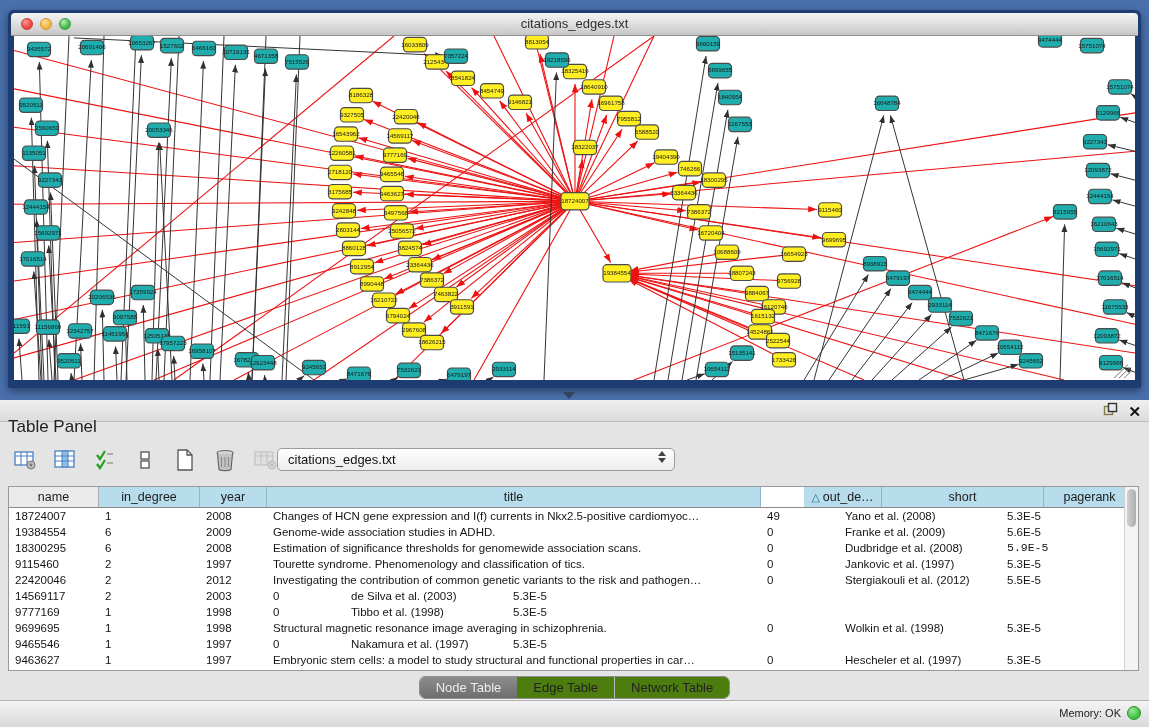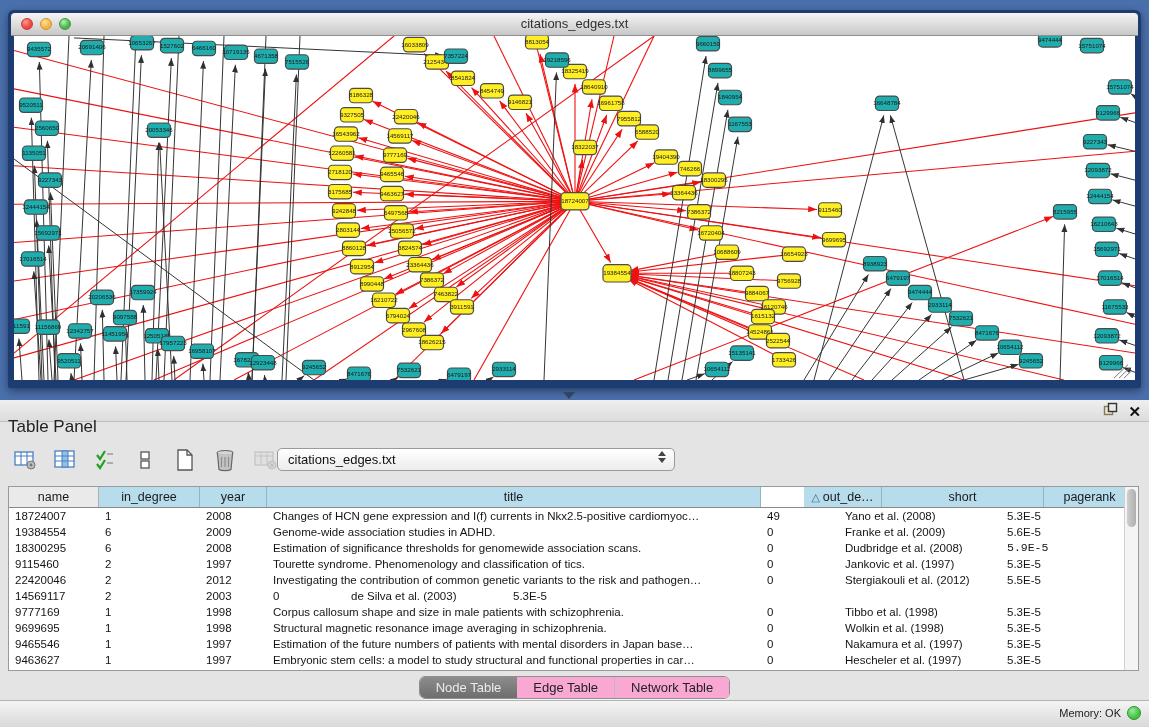--- a/index.html
+++ b/index.html
@@ -53,21 +53,21 @@
   .th .tri{color:#2a6a8a;font-size:11px;margin-right:3px;}
   .trow{display:flex;height:16px;}
   .td{box-sizing:border-box;height:16px;line-height:16px;font-size:11.5px;color:#141414;
       padding-left:6px;overflow:hidden;white-space:nowrap;text-overflow:ellipsis;}
   .vscroll{position:absolute;right:0;top:0;width:13px;bottom:0;background:#f4f4f4;border-left:1px solid #d0d0d0;}
   .vthumb{position:absolute;left:2px;top:2px;width:9px;height:38px;border-radius:5px;
           background:linear-gradient(90deg,#cfcfcf,#aeaeae);}
   .tabsrow{position:absolute;left:0;right:0;top:276px;height:24px;display:flex;justify-content:center;}
   .seg{display:flex;height:21px;border:1px solid #8f8f8f;border-radius:6px;overflow:hidden;background:#fff;
        box-shadow:0 1px 1px rgba(255,255,255,.7);}
-  .segbtn{padding:0 16px;font-size:13px;line-height:21px;color:#222;background:#f9a8d4;}
+  .segbtn{padding:0 16px;font-size:13px;line-height:21px;color:#222;background:#4d7c0f;}
   .segbtn.sel{background:linear-gradient(#8c8c8c,#6e6e6e);color:#ececec;}
   .segbtn.div{border-left:1px solid #bbb;}
   .statusbar{position:absolute;left:0;right:0;bottom:0;height:26px;
              background:linear-gradient(#f4f4f4,#d9d9d9);border-top:1px solid #b2b2b2;}
   .mem{position:absolute;right:28px;top:6px;font-size:11px;color:#222;}
   .memdot{position:absolute;right:8px;top:5px;width:14px;height:14px;border-radius:50%;
           background:radial-gradient(circle at 35% 30%,#9ce89c,#3ec43e 65%);border:1px solid #2a8f2a;box-sizing:border-box;}
 </style>
 </head>
 <body>
@@ -893,39 +893,37 @@
           <div class="td" style="width: 101px;">2</div>
           <div class="td" style="width: 67px;">2003</div>
           <div class="td" style="width: 78px;">0</div>
           <div class="td" style="width: 162px;">de Silva et al. (2003)</div>
           <div class="td" style="width: 92px;">5.3E-5</div>
         </div>
         <div class="trow">
           <div class="td" style="width: 90px;">9777169</div>
           <div class="td" style="width: 101px;">1</div>
           <div class="td" style="width: 67px;">1998</div>
-          <div class="td" style="width: 494px;">Corpus callosum shape and size in male patients with schizophrenia.</div>
           <div class="td" style="width: 78px;">0</div>
           <div class="td" style="width: 162px;">Tibbo et al. (1998)</div>
           <div class="td" style="width: 92px;">5.3E-5</div>
         </div>
         <div class="trow">
           <div class="td" style="width: 90px;">9699695</div>
           <div class="td" style="width: 101px;">1</div>
           <div class="td" style="width: 67px;">1998</div>
           <div class="td" style="width: 494px;">Structural magnetic resonance image averaging in schizophrenia.</div>
           <div class="td" style="width: 78px;">0</div>
           <div class="td" style="width: 162px;">Wolkin et al. (1998)</div>
           <div class="td" style="width: 92px;">5.3E-5</div>
         </div>
         <div class="trow">
           <div class="td" style="width: 90px;">9465546</div>
           <div class="td" style="width: 101px;">1</div>
           <div class="td" style="width: 67px;">1997</div>
-          <div class="td" style="width: 494px;">Estimation of the future numbers of patients with mental disorders in Japan base…</div>
           <div class="td" style="width: 78px;">0</div>
           <div class="td" style="width: 162px;">Nakamura et al. (1997)</div>
           <div class="td" style="width: 92px;">5.3E-5</div>
         </div>
         <div class="trow">
           <div class="td" style="width: 90px;">9463627</div>
           <div class="td" style="width: 101px;">1</div>
           <div class="td" style="width: 67px;">1997</div>
           <div class="td" style="width: 494px;">Embryonic stem cells: a model to study structural and functional properties in car…</div>
           <div class="td" style="width: 78px;">0</div>

